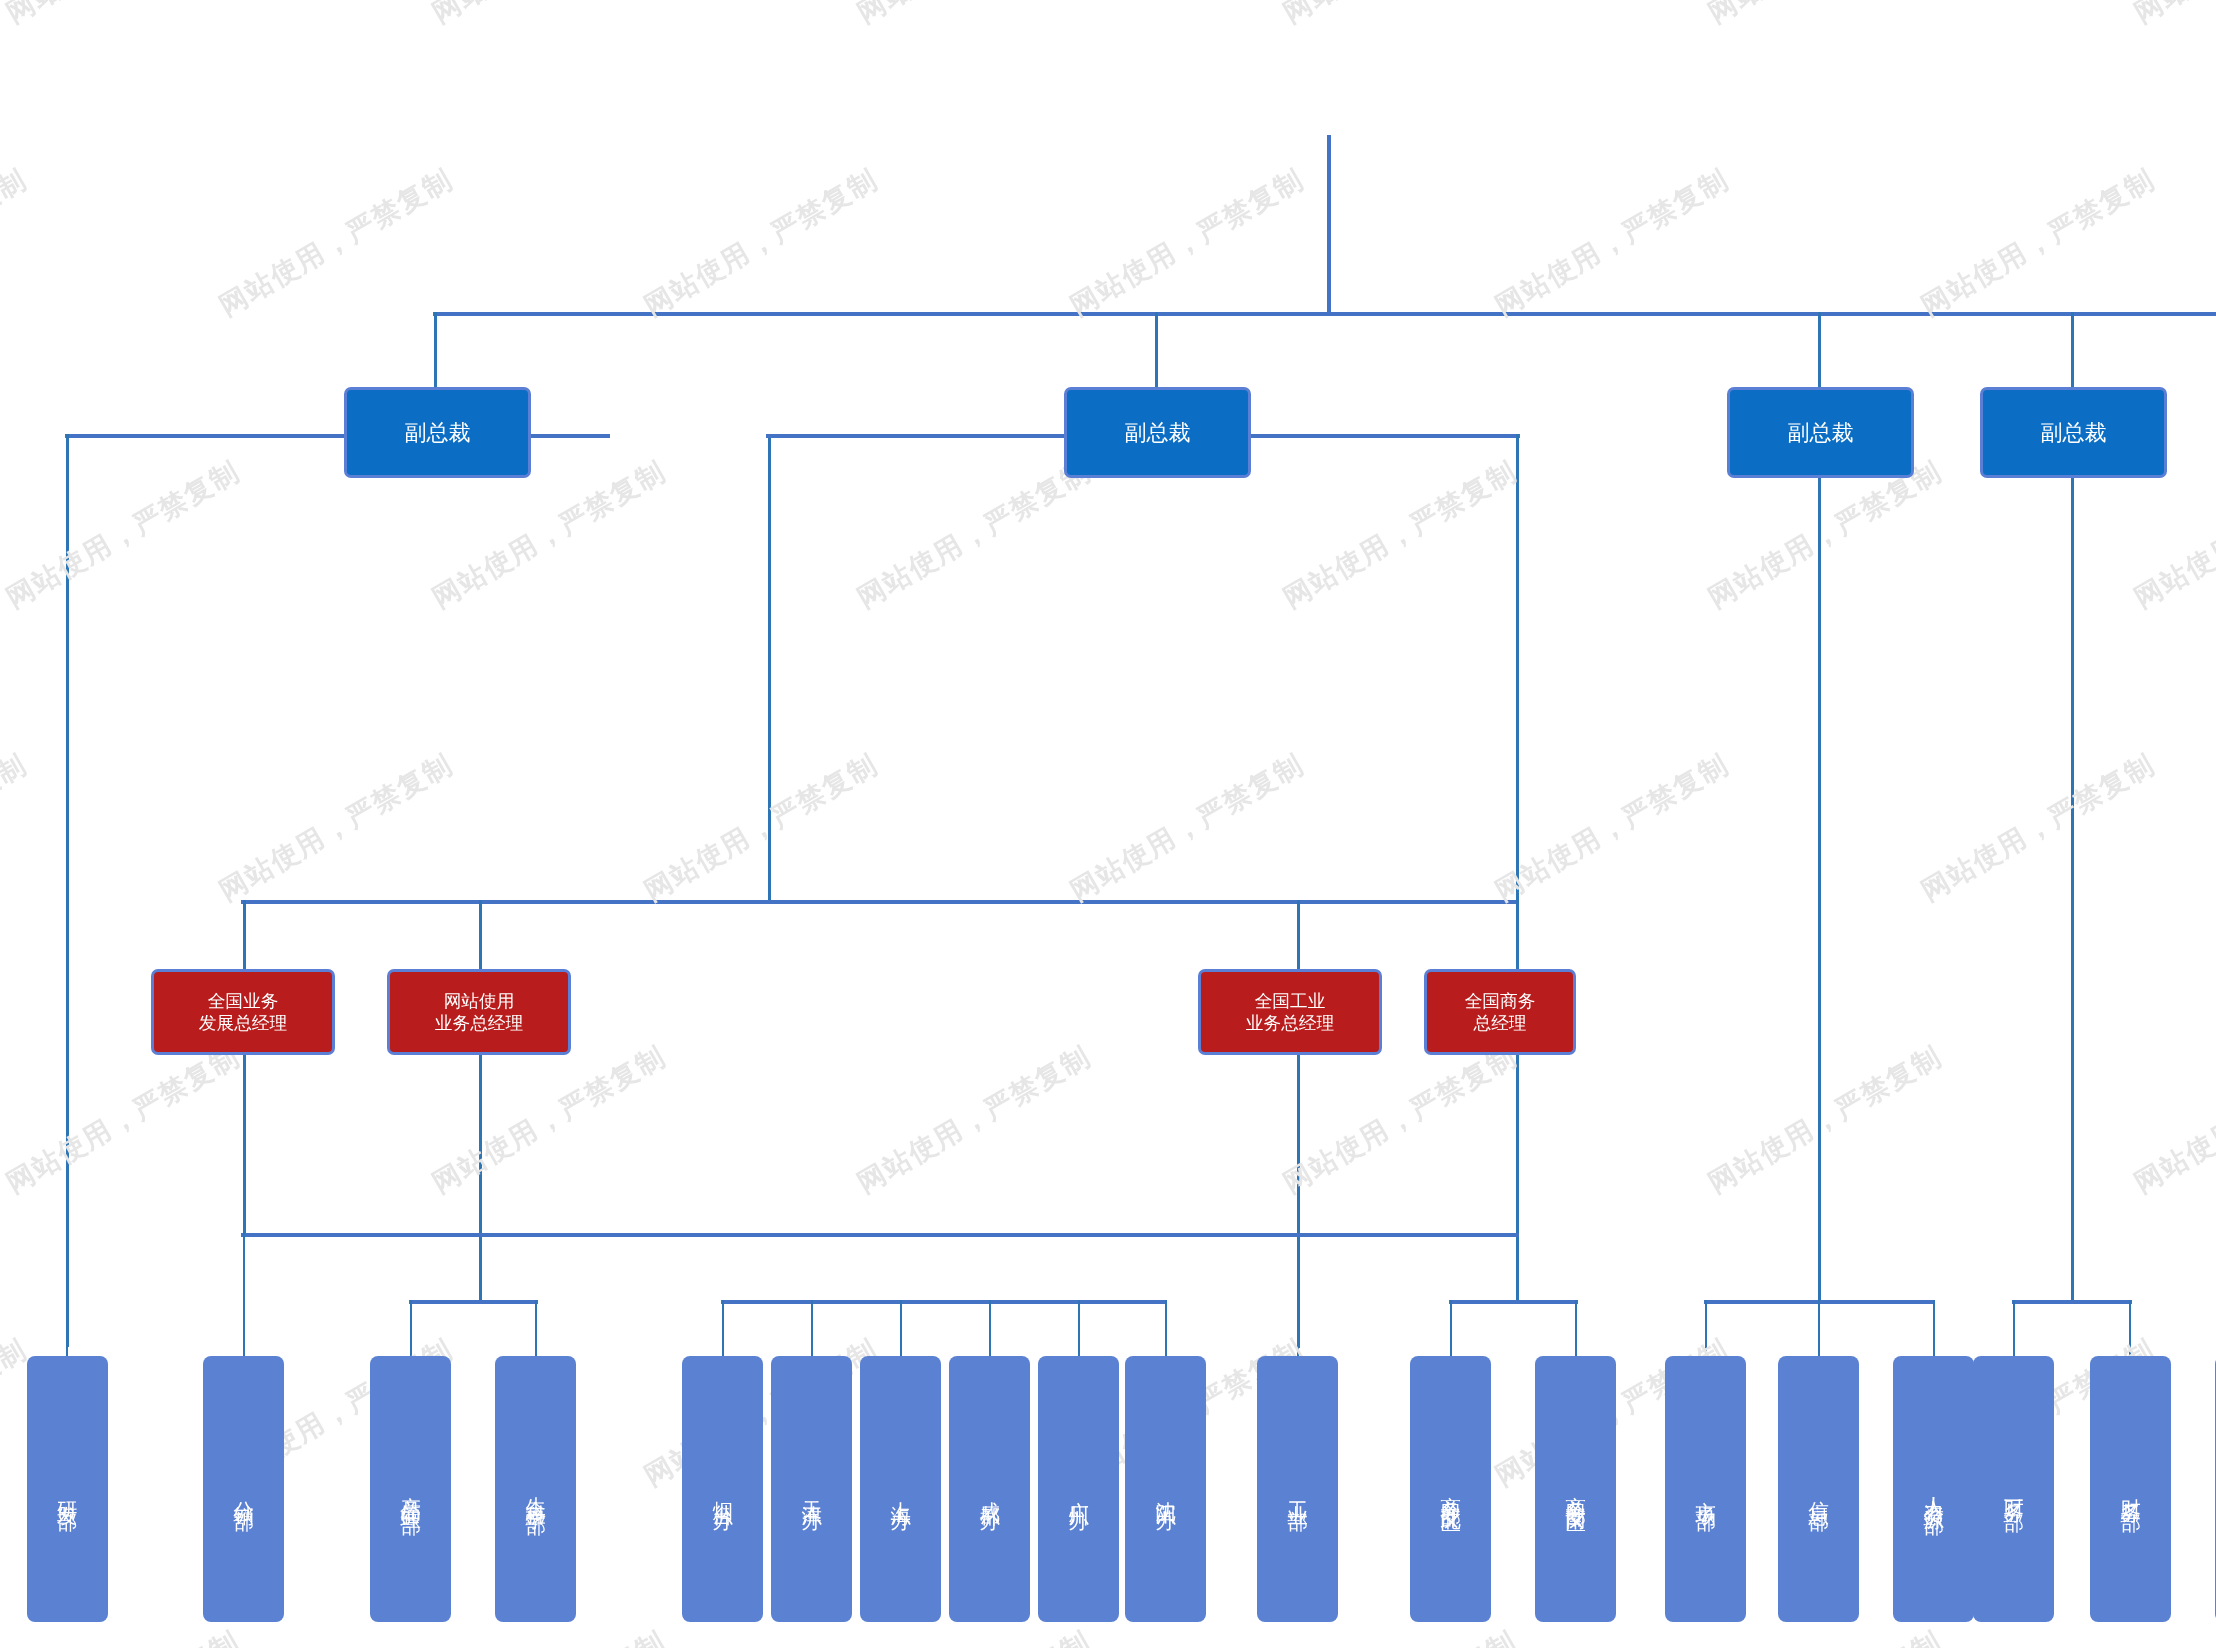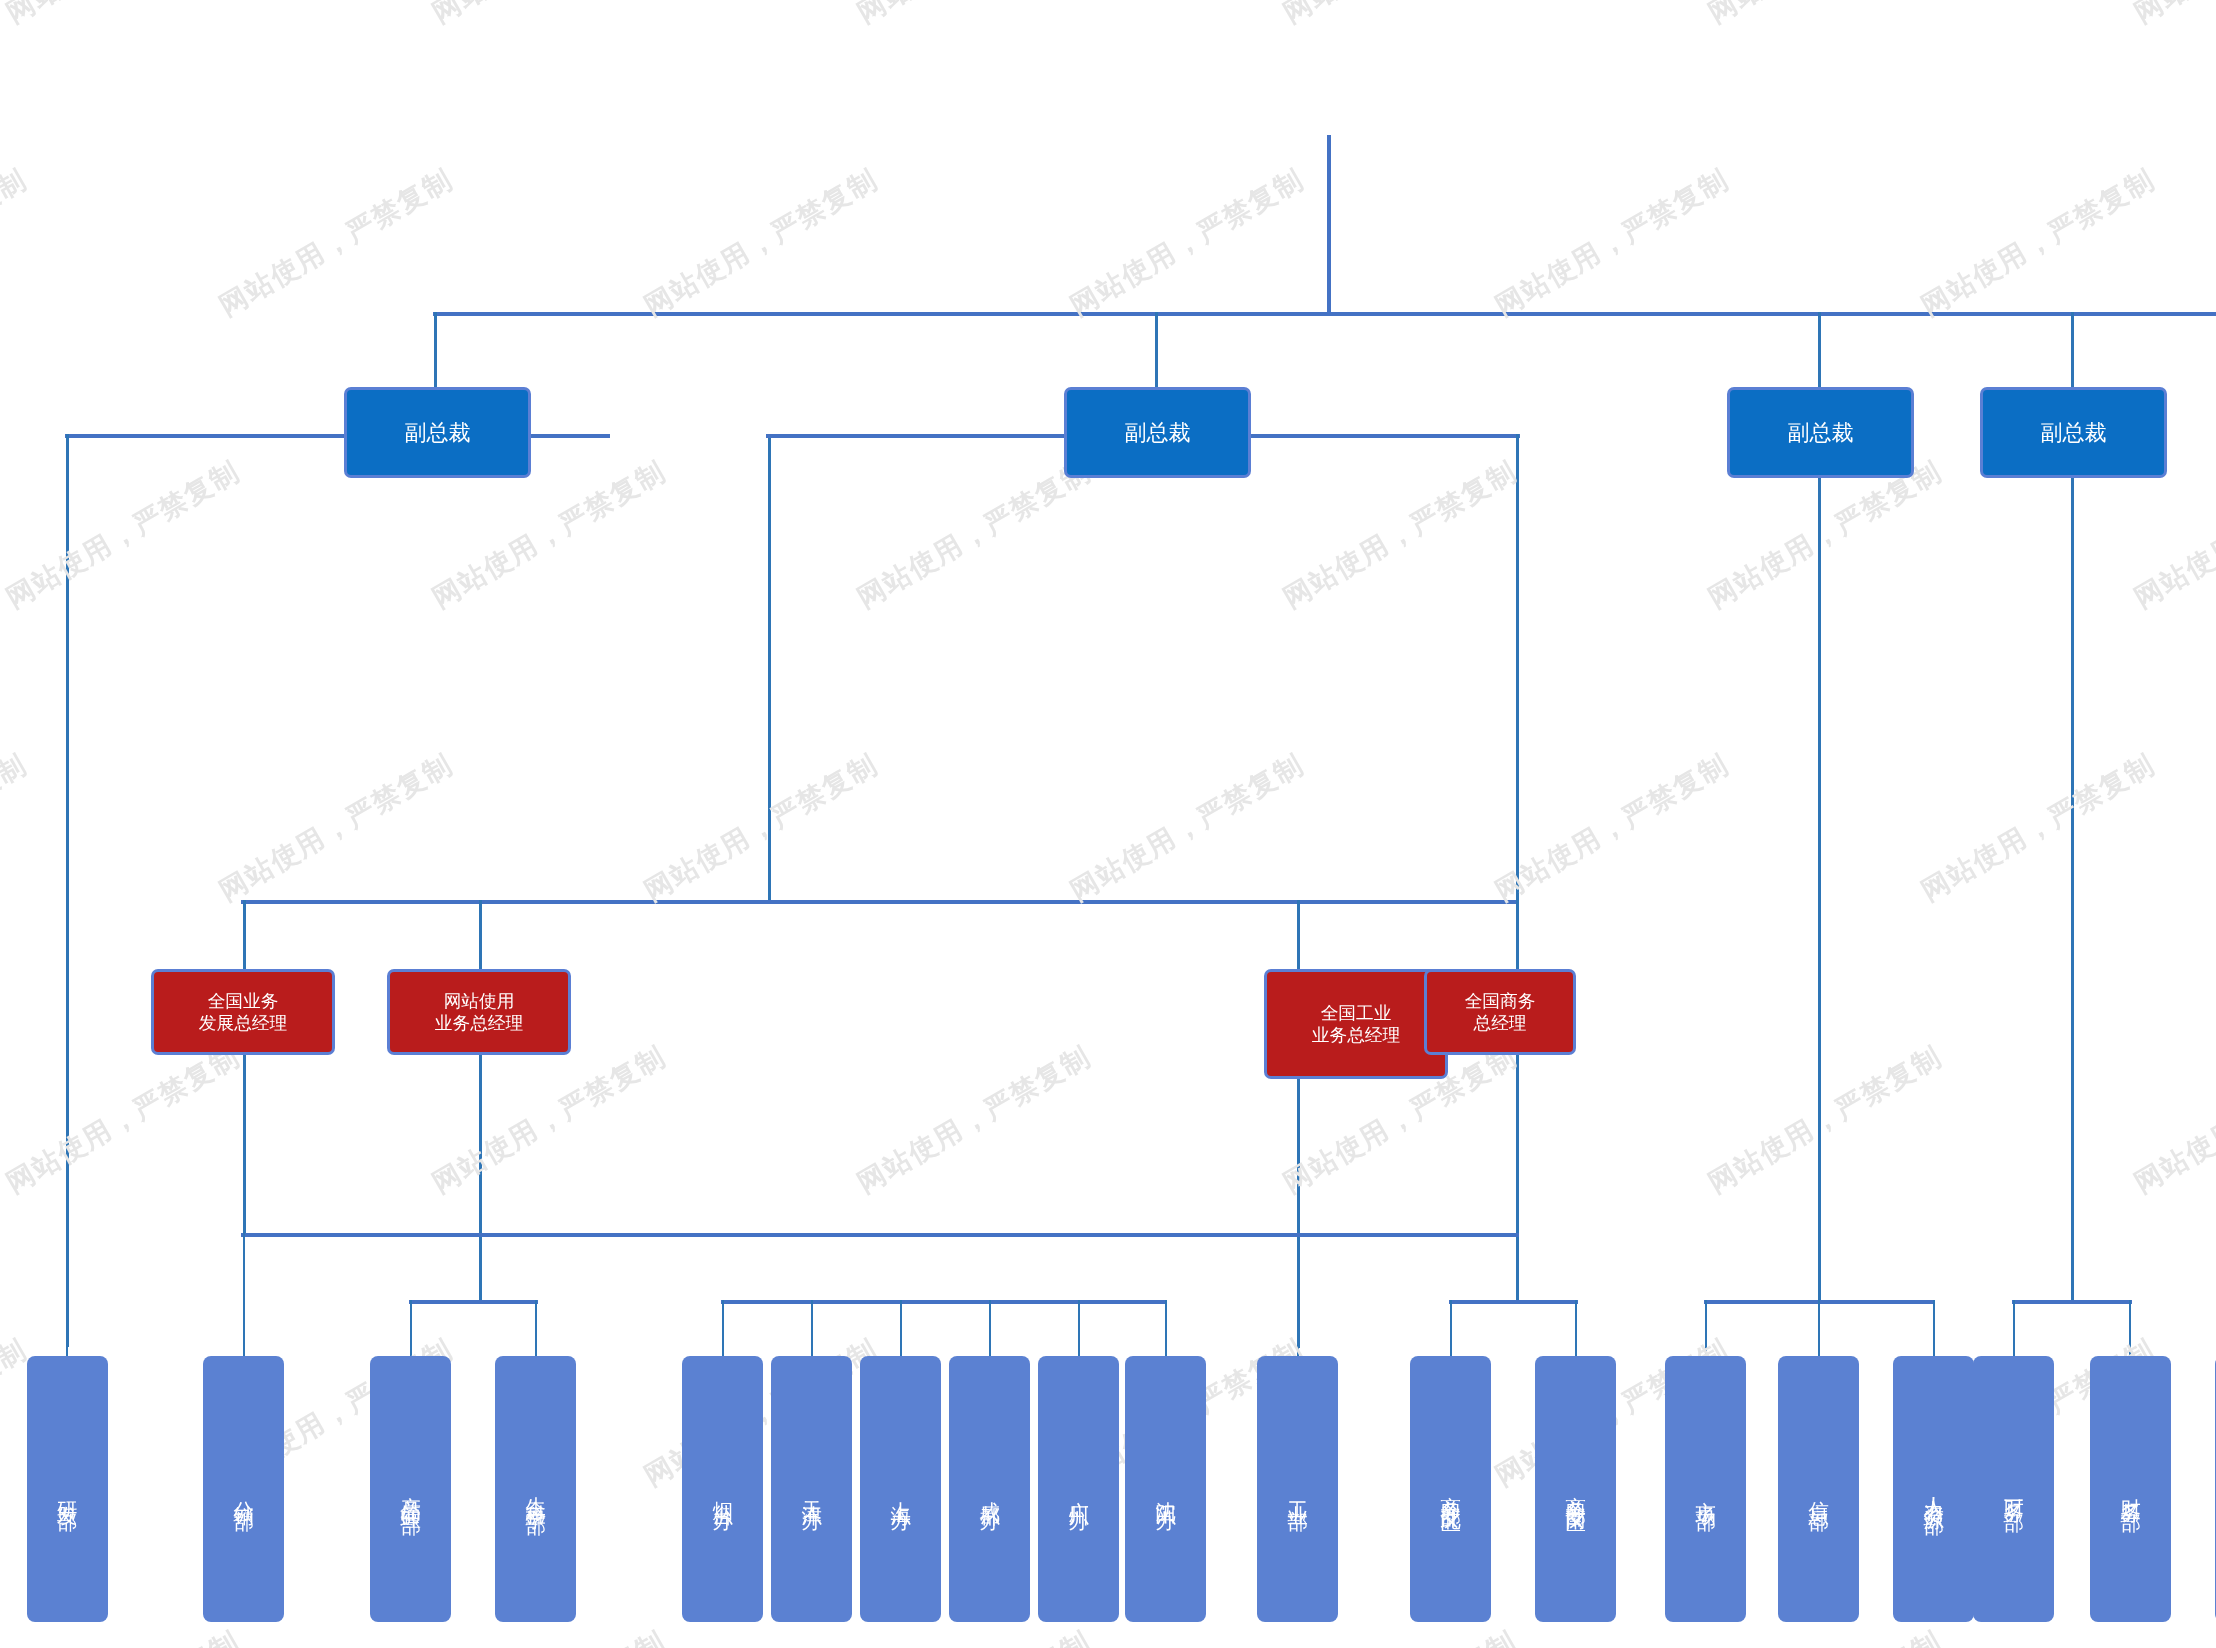--- a/index.html
+++ b/index.html
@@ -184,21 +184,21 @@
     </span>
   </div>
 
   <div class="node n-mgr" style="left:387px;top:969px;width:184px;height:86px;">
     <span class="lbl">
       <span>网站使用</span>
       <span>业务总经理</span>
     </span>
   </div>
 
-  <div class="node n-mgr" style="left:1264px;top:969px;width:184px;height:110px;font-family:Liberation Serif, serif;">
+  <div class="node n-mgr" style="left:1198px;top:969px;width:184px;height:86px;font-family:Liberation Serif, serif;">
     <span class="lbl">
       <span>全国工业</span>
       <span>业务总经理</span>
     </span>
   </div>
 
   <div class="node n-mgr" style="left:1424px;top:969px;width:152px;height:86px;">
     <span class="lbl">
       <span>全国商务</span>
       <span>总经理</span>

